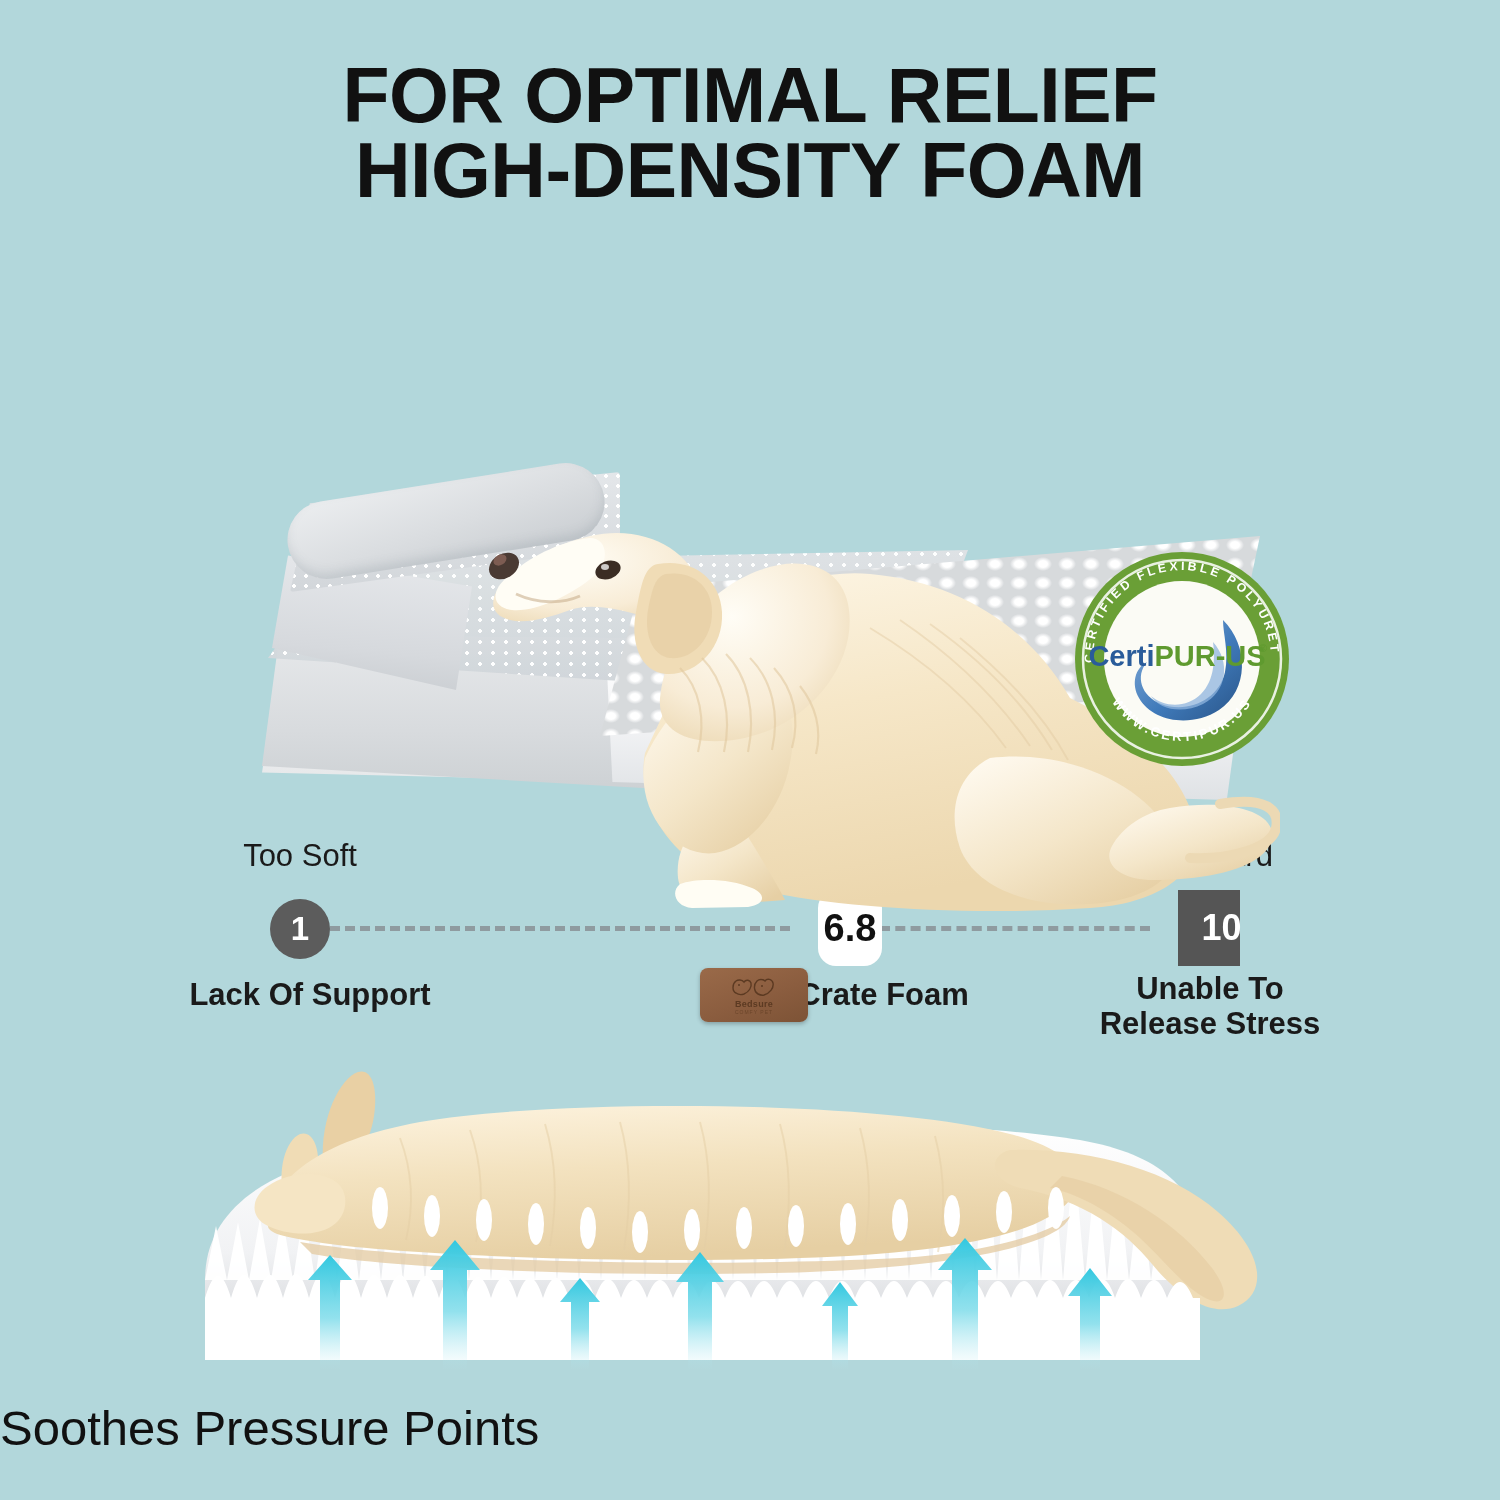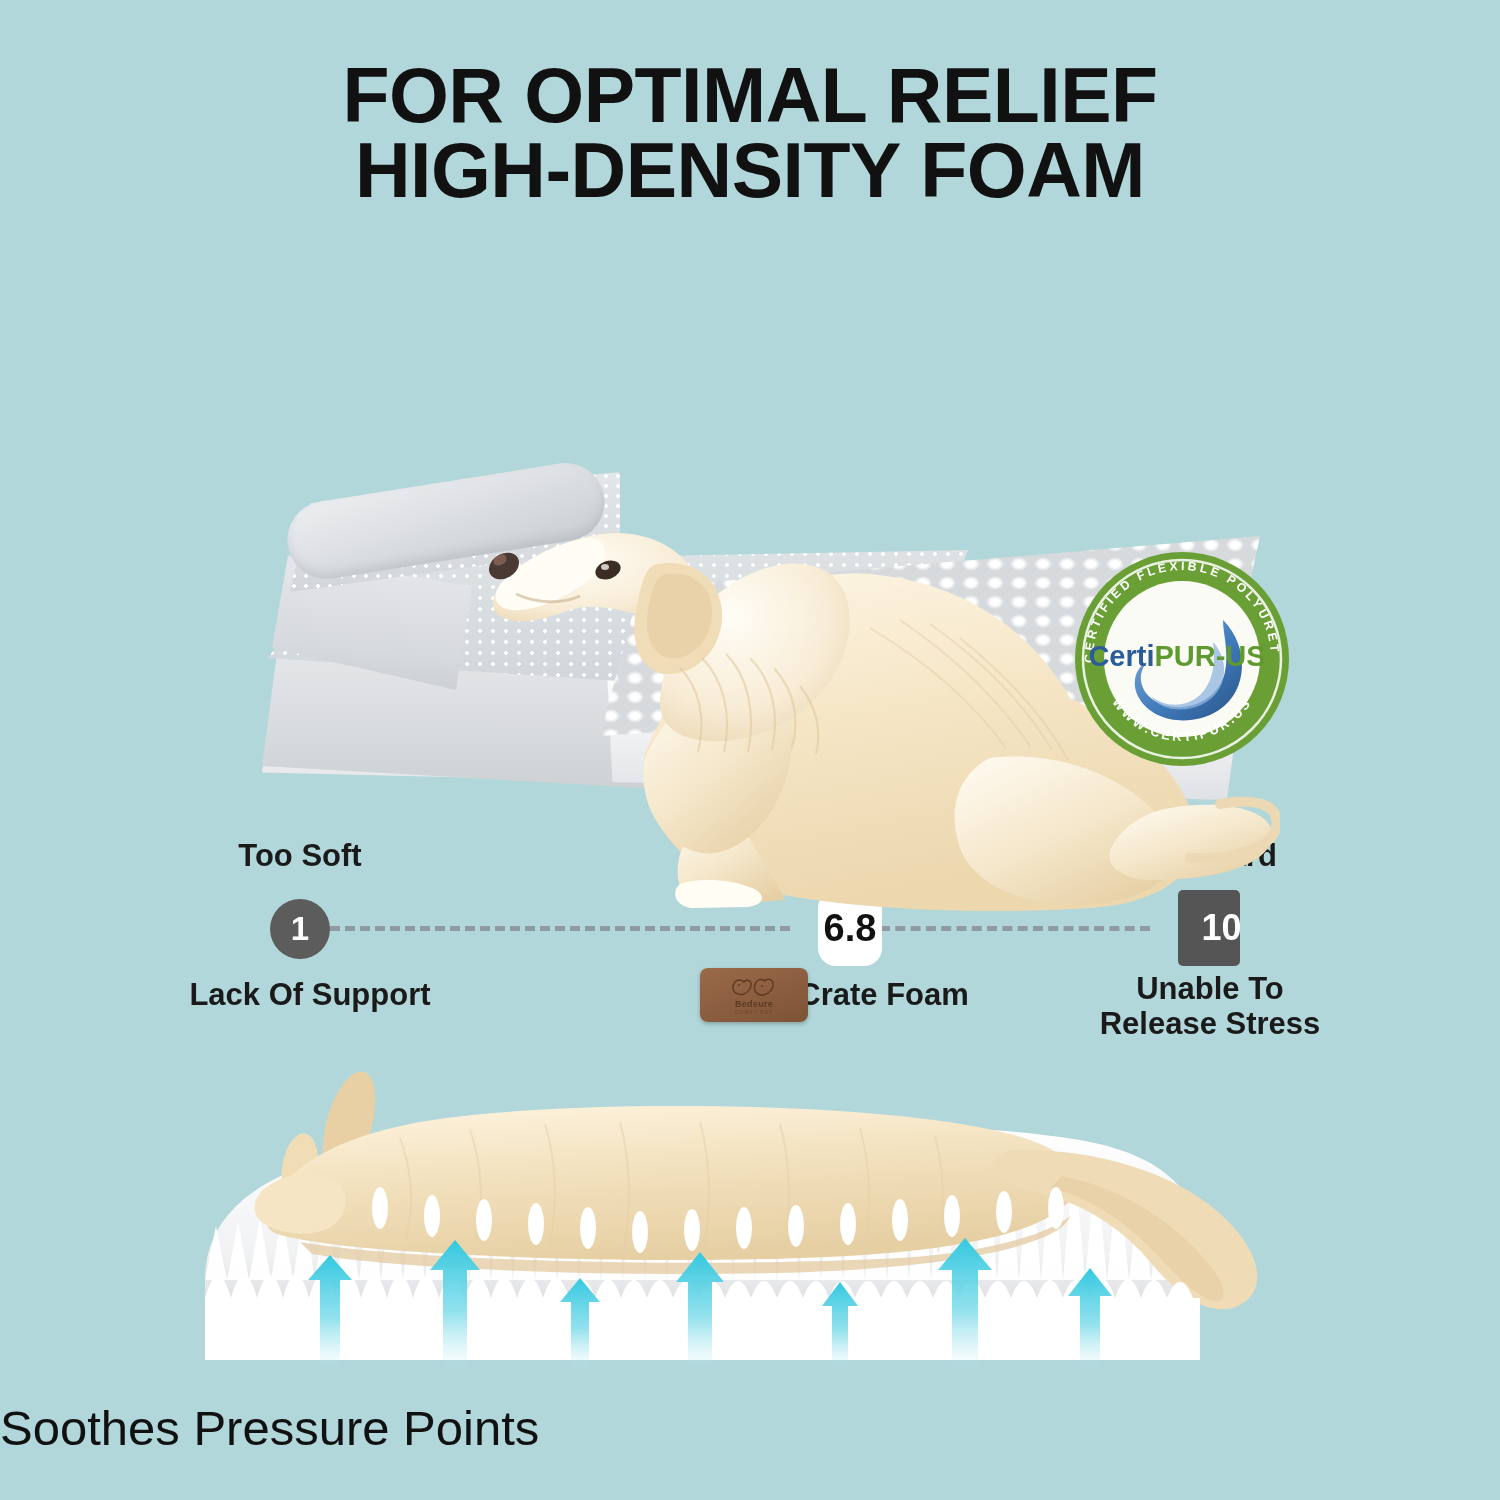--- a/index.html
+++ b/index.html
@@ -119,42 +119,42 @@
 
   
   #badge {
     position:absolute; left:1073px; top:300px;
     width:218px; height:218px; z-index:8;
   }
 
   
   #scale { position:absolute; top:840px; left:0; width:1500px; height:200px; }
   .sc-col { position:absolute; text-align:center; color:#1a1a1a; }
-  .sc-top { font-size:31px; font-weight:700; line-height:1.05; }
+  .sc-top { font-size:31px; font-weight:400; line-height:1.05; }
   .sc-bot { font-size:31px; font-weight:700; line-height:1.12; }
 
   .sc-line {
     position:absolute; top:926px; height:0;
     border-top:5px dashed #8f9ba0;
   }
 
   .marker {
     position:absolute; display:flex; align-items:center; justify-content:center;
     font-weight:700; z-index:3;
   }
   .m-circle {
     width:60px; height:60px; border-radius:50%;
     background:#5c5c5c; color:#fff; font-size:33px;
   }
   .m-white {
     width:64px; height:76px; border-radius:18px;
     background:#fff; color:#111; font-size:38px;
   }
   .m-square {
-    width:62px; height:76px; border-radius:5px;
+    width:62px; height:76px; border-radius:0;
     background:#555; color:#fff; font-size:36px;padding-left:25px;
   }
 
   
   #bottom { position:absolute; top:1030px; left:0; width:1500px; height:340px; }
   #bottom-caption {
     position:absolute; top:1400px; left:0; width:100%;
     color:#111;
     font-size:49px; font-weight:400;
   }

